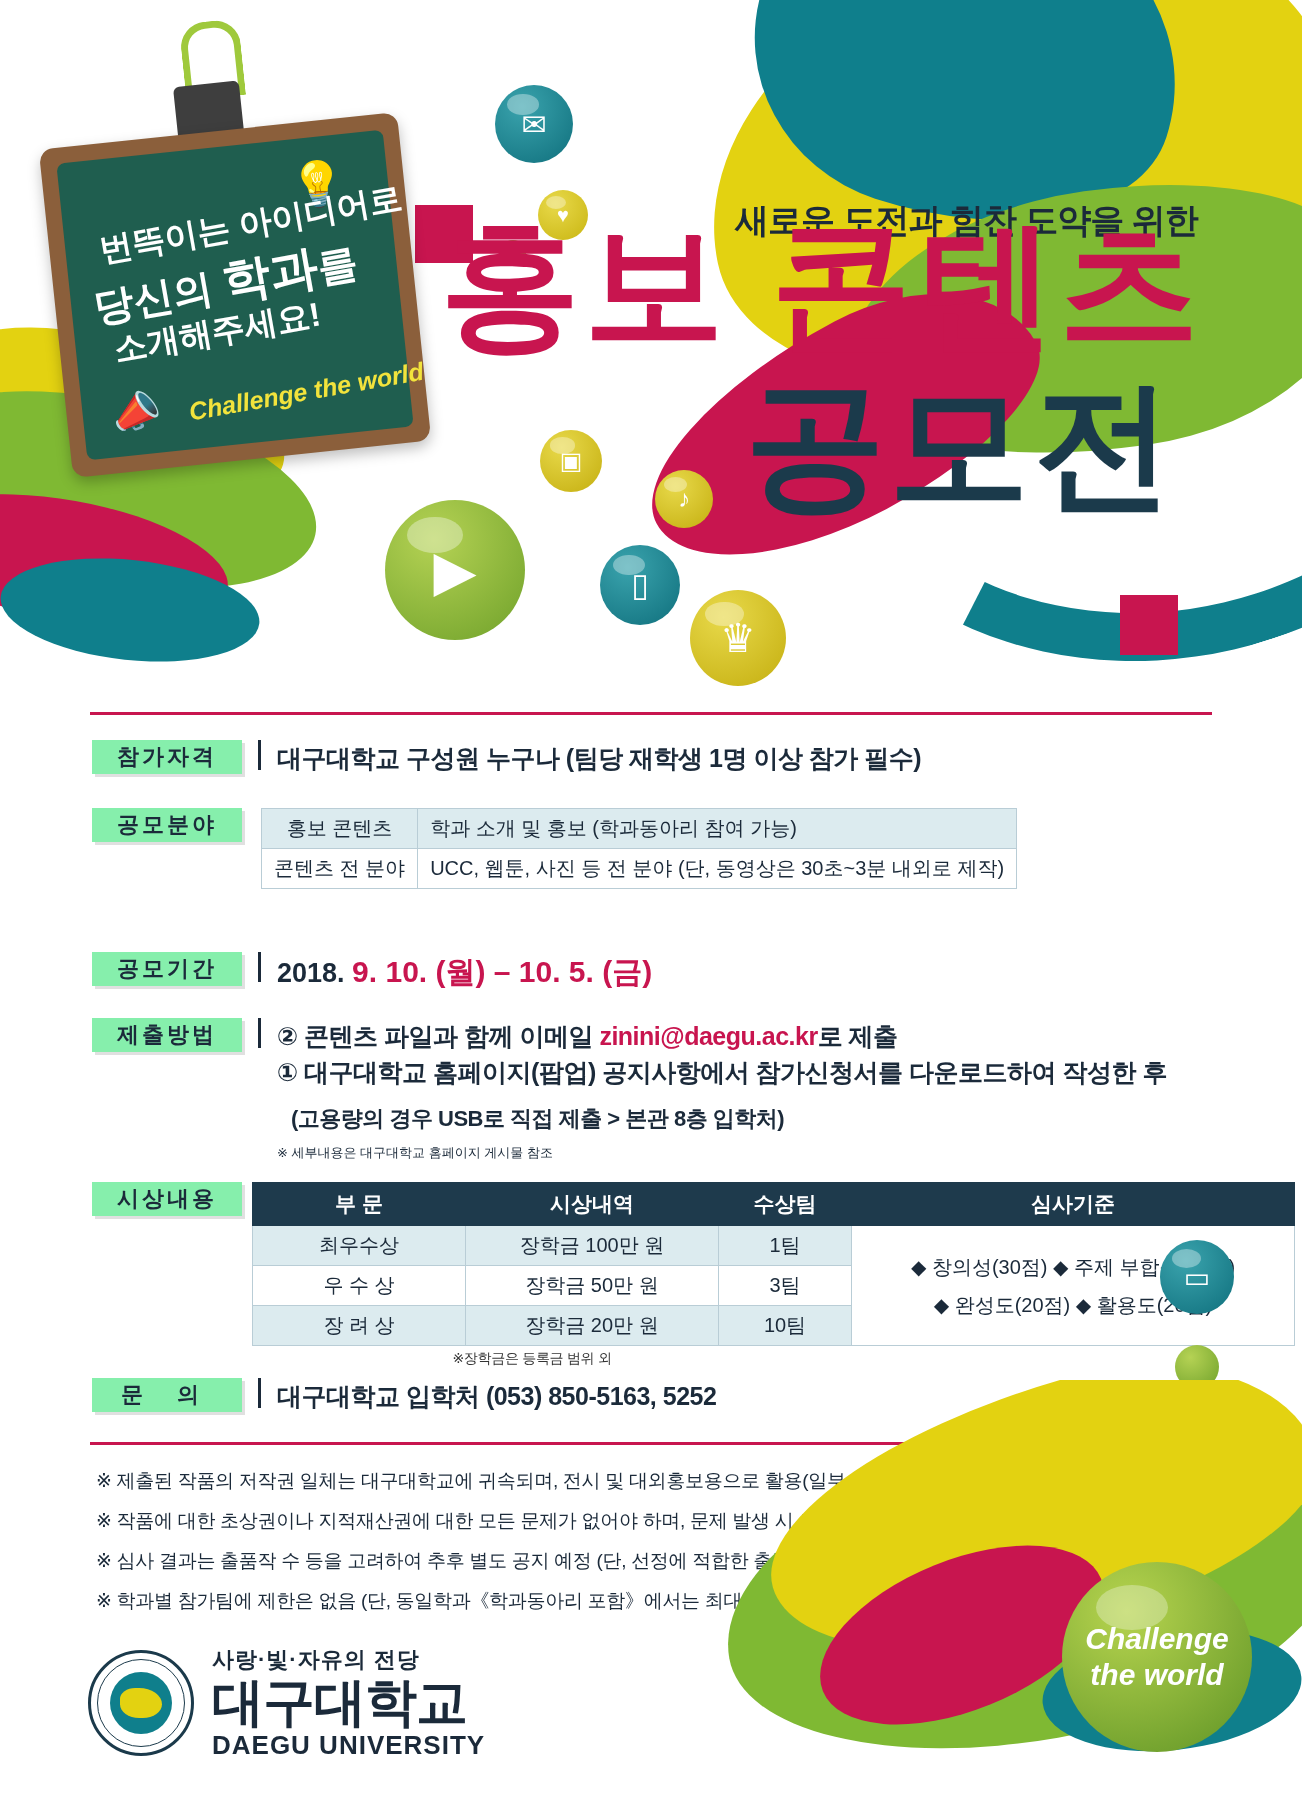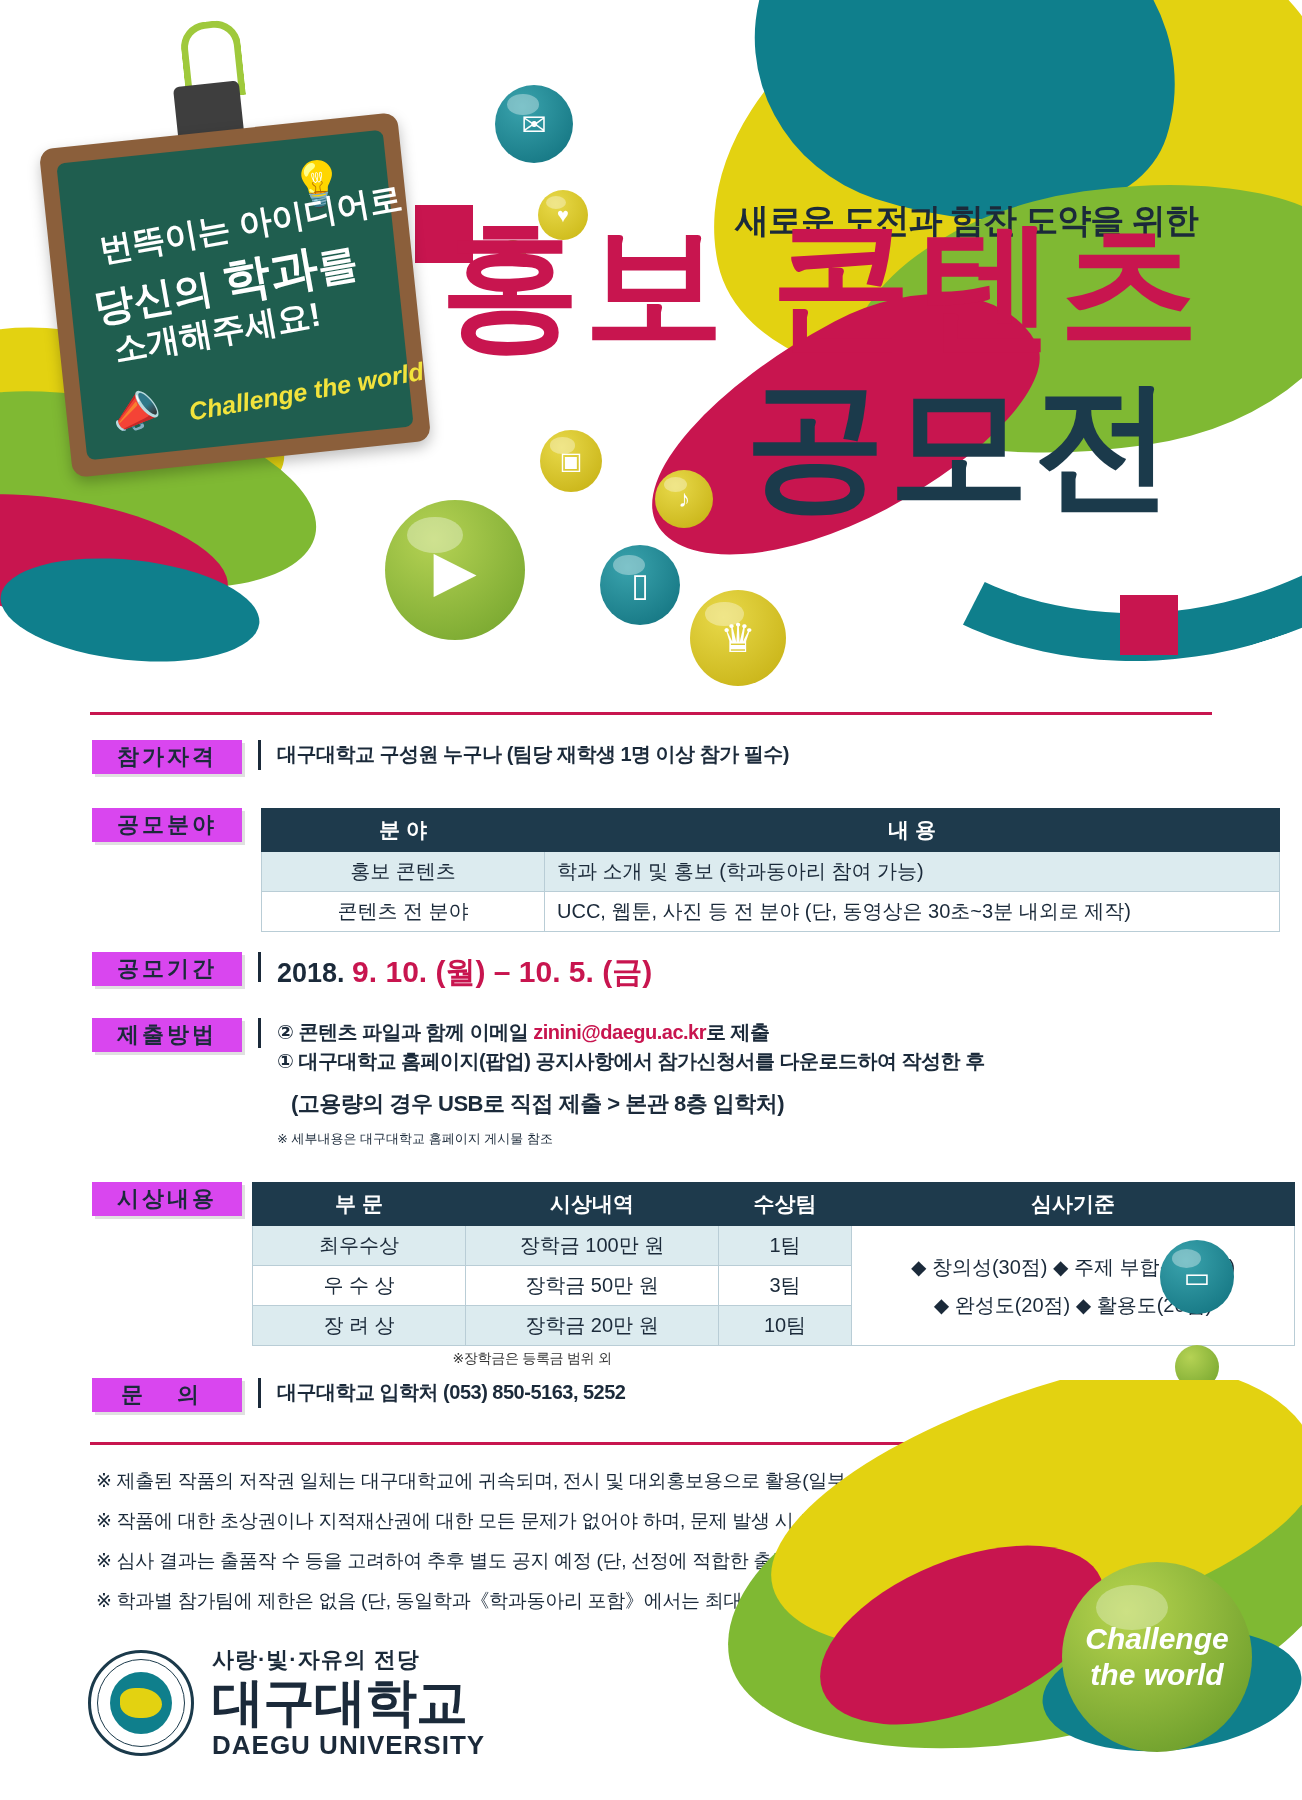--- a/index.html
+++ b/index.html
@@ -98,28 +98,28 @@
   .title1{position:absolute;left:440px;top:215px;font-size:140px;line-height:1;font-weight:bold;color:#c8154f;letter-spacing:4px;white-space:nowrap;}
   .title2{position:absolute;left:745px;top:375px;font-size:140px;line-height:1;font-weight:bold;color:#1b3a4b;letter-spacing:4px;white-space:nowrap;}
 
   
   .rule{position:absolute;left:90px;width:1122px;height:3px;background:#c8154f;}
   .rule-top{top:712px;}
   .rule-bottom{top:1442px;}
 
   .row{position:absolute;left:92px;display:flex;align-items:flex-start;}
   .tag{
-    position:relative;width:150px;height:34px;background:#d946ef;
+    position:relative;width:150px;height:34px;background:#86efac;
     display:flex;align-items:center;justify-content:center;
     font-size:22px;font-weight:bold;color:#1b2a3a;letter-spacing:3px;
     box-shadow:3px 3px 0 rgba(0,0,0,.12);
   }
   .tag.wide{letter-spacing:14px;}
   .bar{width:3px;height:30px;background:#1b2a3a;margin:0 16px;flex:none;}
-  .rowtext{font-size:20px;font-weight:bold;color:#1b2a3a;line-height:1.45;letter-spacing:-.5px;}
+  .rowtext{font-size:25px;font-weight:bold;color:#1b2a3a;line-height:1.45;letter-spacing:-.5px;}
 
   table{border-collapse:collapse;}
   .tbl th{background:#1e3a4c;color:#fff;font-size:21px;font-weight:bold;padding:7px 6px;border:1px solid #1e3a4c;}
   .tbl td{font-size:20px;padding:6px 12px;border:1px solid #b9cdd6;color:#1b2a3a;}
   .tbl tr.alt td{background:#dcebef;}
   .tbl td.center{text-align:center;}
 
   .period{font-size:27px;font-weight:bold;color:#1b2a3a;}
   .period .dates{color:#c8154f;font-size:30px;}
 
@@ -212,24 +212,20 @@
     <div class="tag">참가자격</div>
     <div class="bar"></div>
     <div class="rowtext">대구대학교 구성원 누구나 (팀당 재학생 1명 이상 참가 필수)</div>
   </div>
 
   <div class="row" style="top:808px;">
     <div class="tag">공모분야</div>
     <div style="margin-left:19px;">
       <table class="tbl">
         <tbody>
-            <tr>
-          <th style="width:270px;">분 야</th>
-          <th style="width:722px;">내 용</th>
-        </tr>
         <tr class="alt">
           <td class="center">홍보 콘텐츠</td>
           <td>학과 소개 및 홍보 (학과동아리 참여 가능)</td>
         </tr>
         <tr>
           <td class="center">콘텐츠 전 분야</td>
           <td>UCC, 웹툰, 사진 등 전 분야 (단, 동영상은 30초~3분 내외로 제작)</td>
         </tr>
       </tbody>
         </table>

